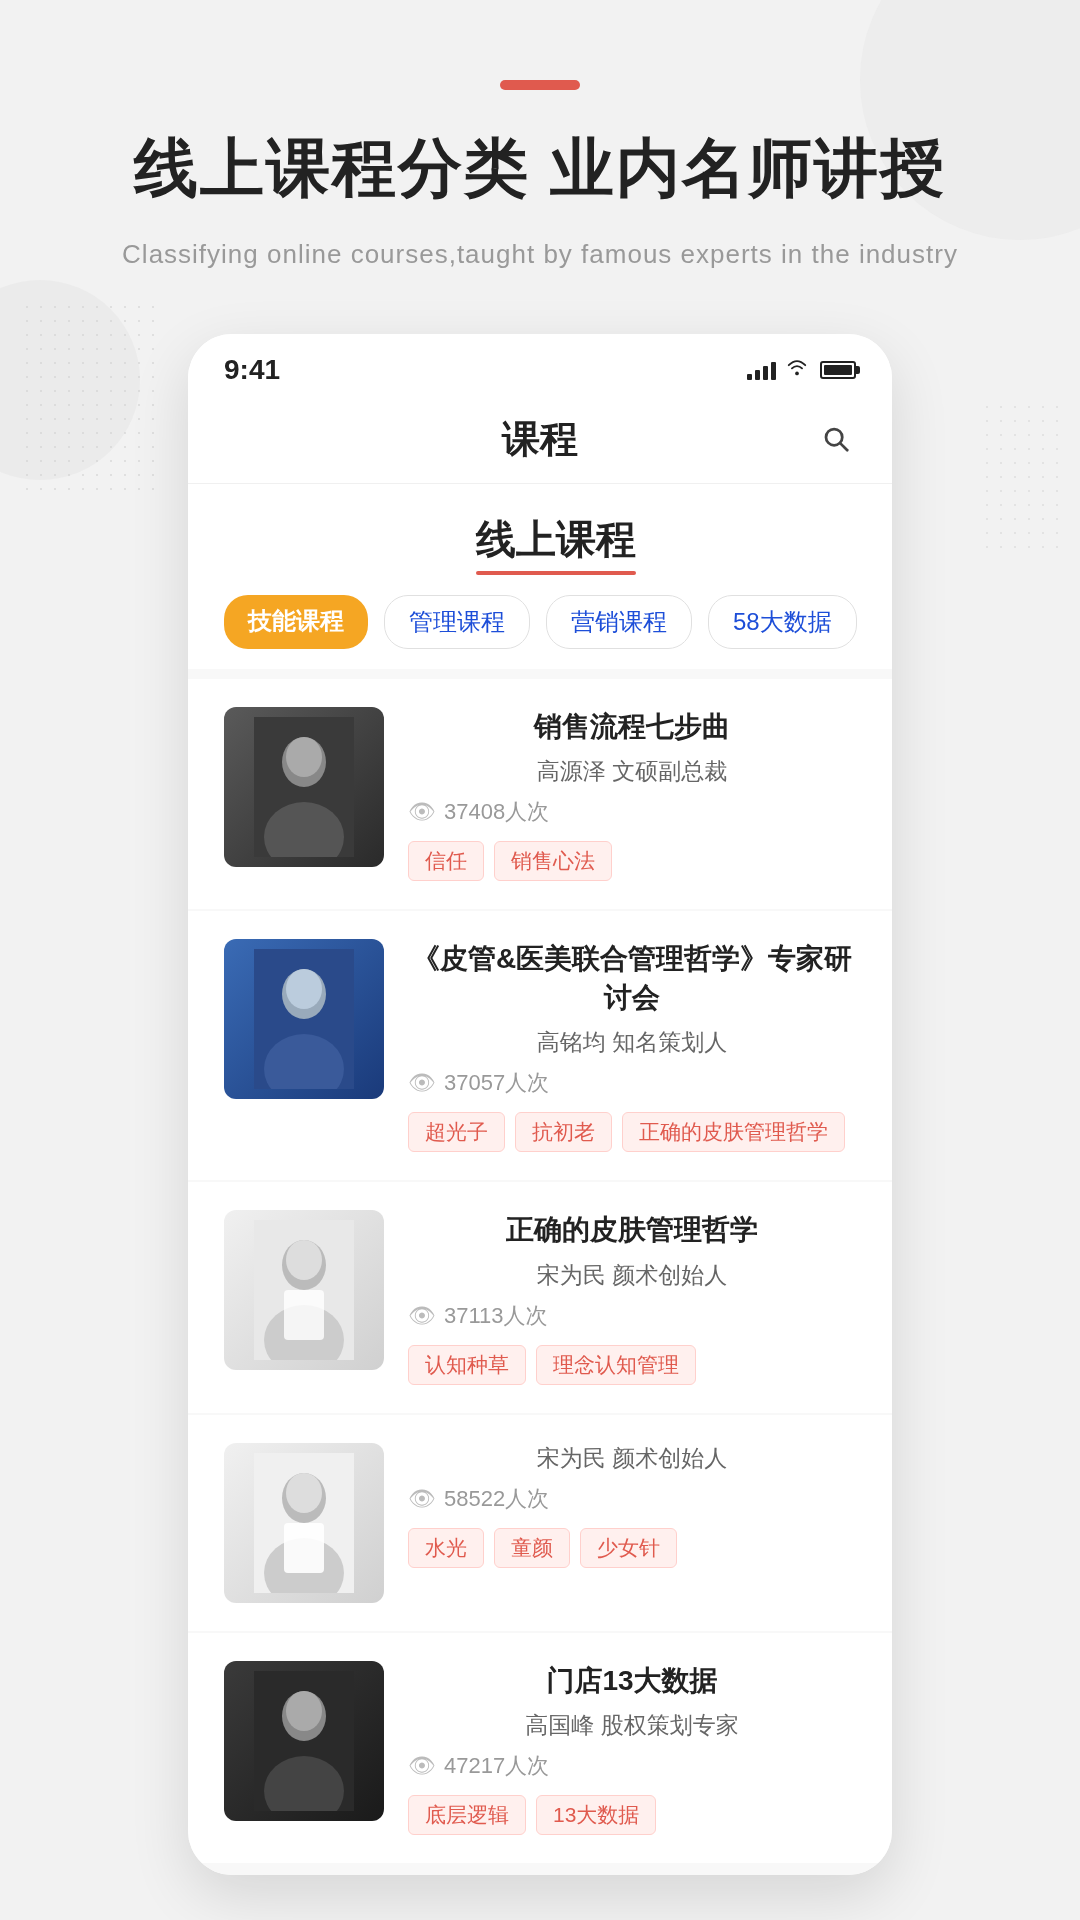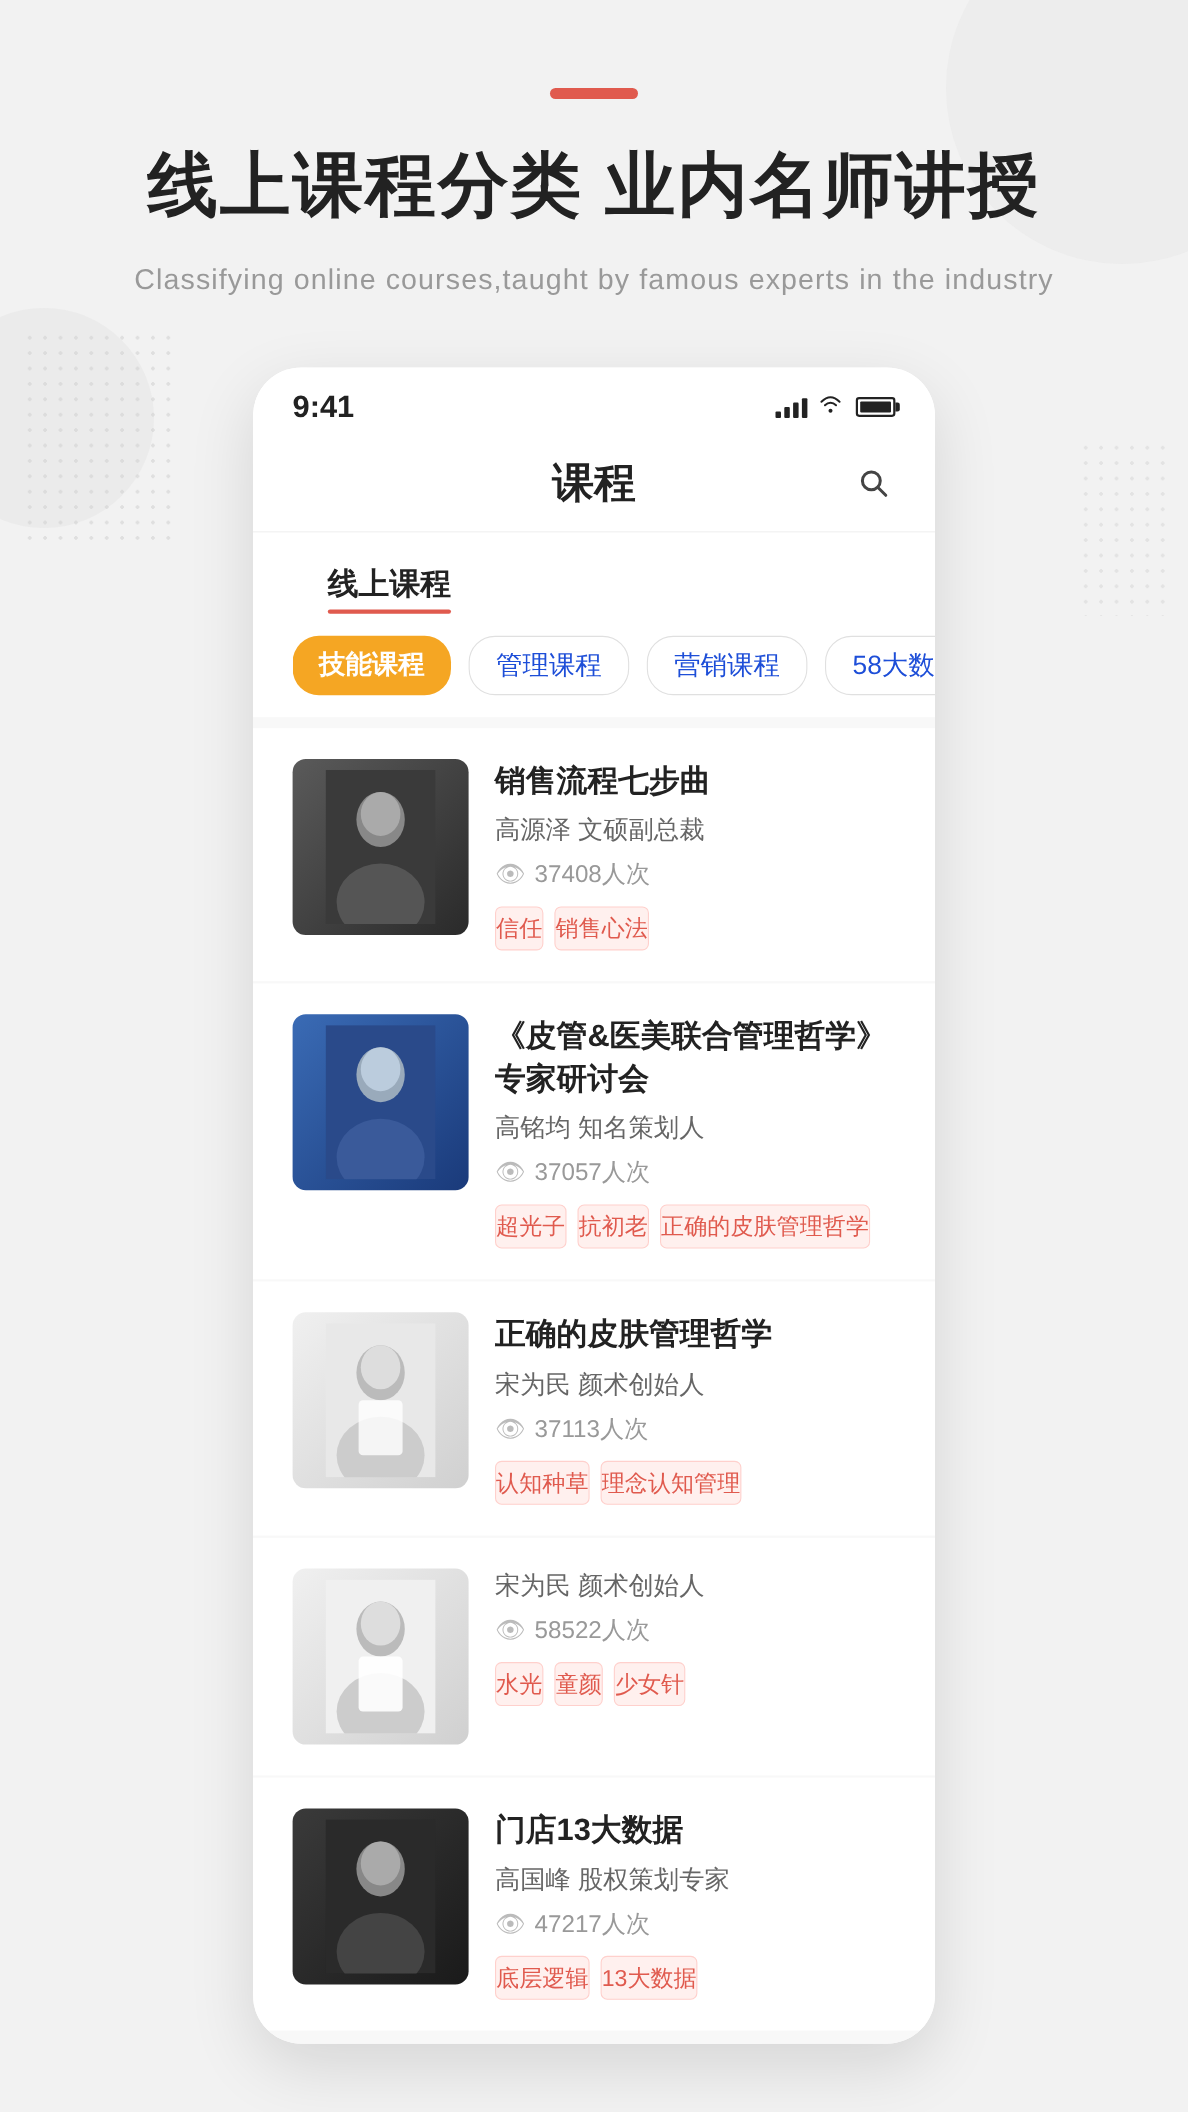--- a/index.html
+++ b/index.html
@@ -79,25 +79,26 @@
 
     
     .phone-wrapper {
       display: flex;
       justify-content: center;
       padding: 0 40px;
       position: relative;
       z-index: 2;
     }
     .phone {
-      width: 620px;
+      width: 704px;
       background: #fff;
       border-radius: 44px;
       overflow: hidden;
       box-shadow: 0 20px 60px rgba(0,0,0,0.12);
+      text-align: center;
     }
 
     
     .status-bar {
       display: flex;
       justify-content: space-between;
       align-items: center;
       padding: 20px 36px 10px;
       background: #fff;
     }
@@ -183,21 +184,21 @@
       width: 30px;
       height: 30px;
     }
 
     
     .section-header {
       padding: 28px 36px 0;
       background: #fff;
     }
     .section-title {
-      font-size: 28px;
+      font-size: 40px;
       font-weight: 700;
       color: #222;
       position: relative;
       display: inline-block;
       margin-left: 32px;
     }
     .section-title-underline {
       position: absolute;
       bottom: -8px;
       left: 0;
@@ -293,21 +294,21 @@
     .eye-icon {
       font-size: 22px;
       color: #bbb;
     }
     .course-tags {
       display: flex;
       flex-wrap: wrap;
       gap: 10px;
     }
     .tag {
-      padding: 5px 0;
+      padding: 5px 16px;
       border-radius: 6px;
       font-size: 21px;
       color: #e05a4e;
       background: #fff0ee;
       border: 1px solid #ffd0cc;
     }
   </style>
 </head>
 <body>
 

